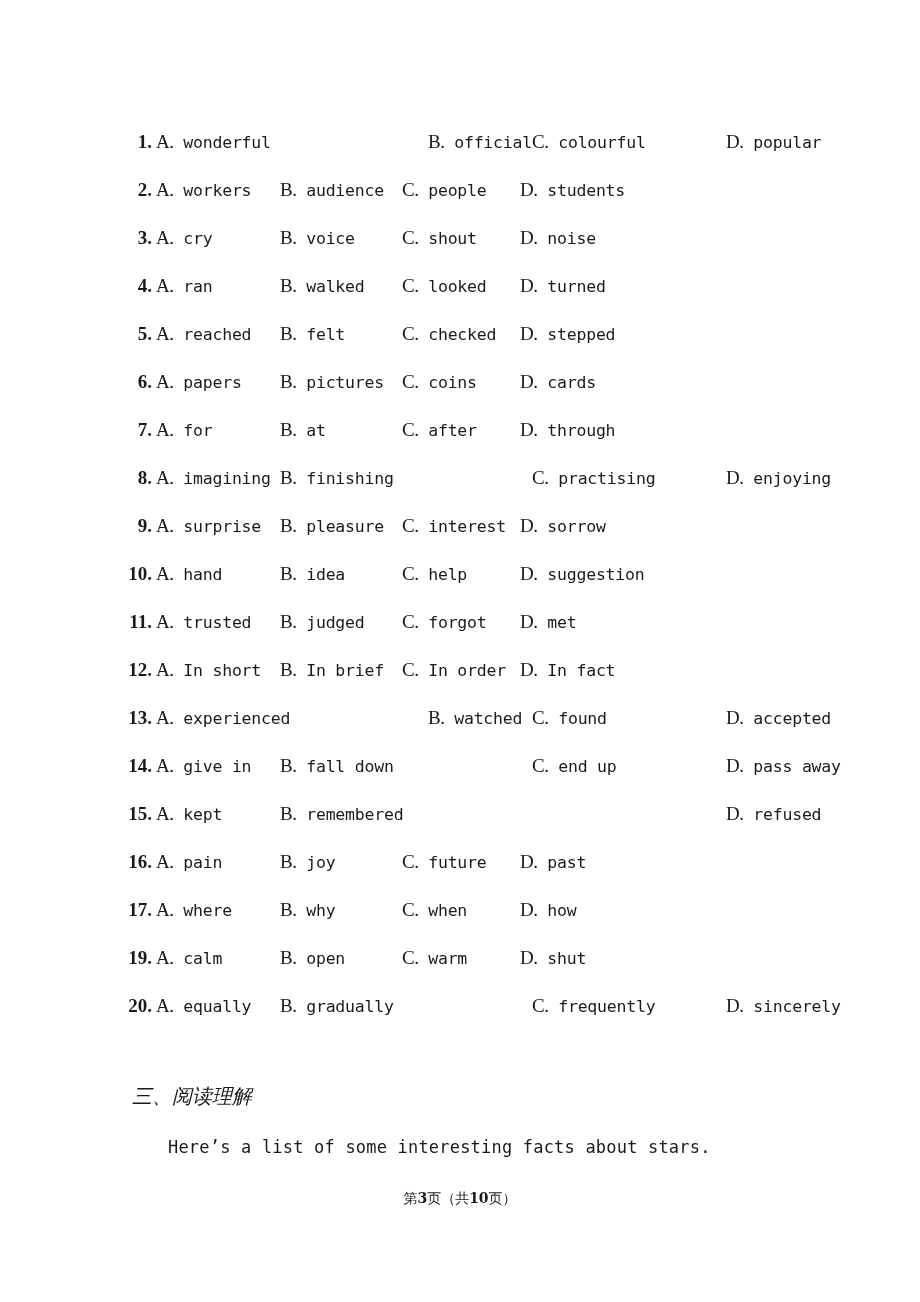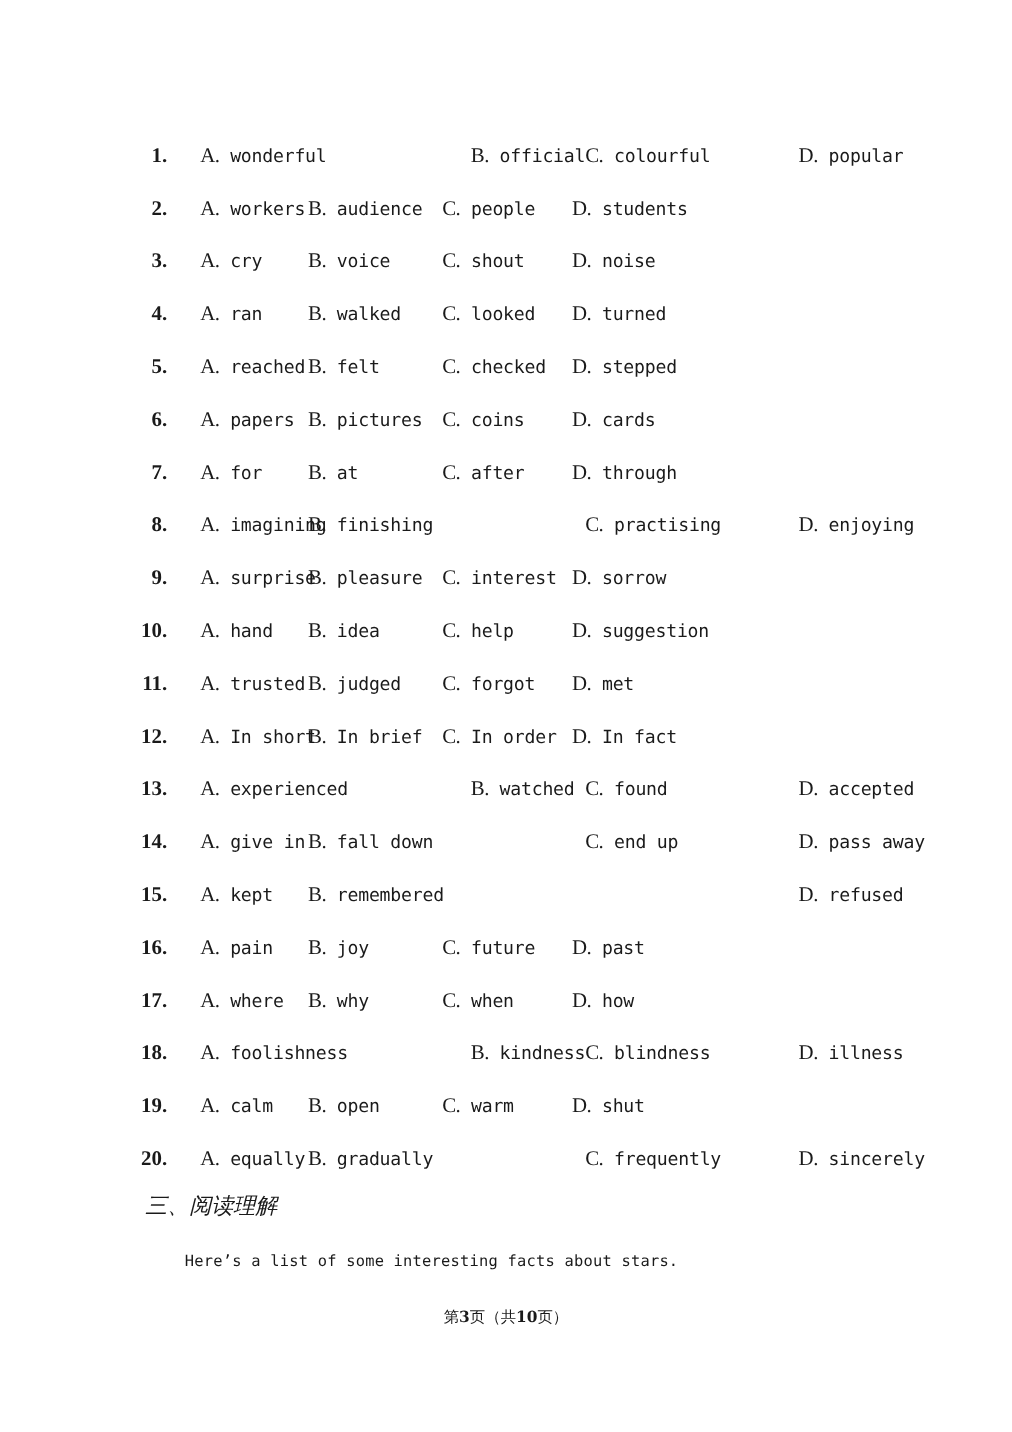--- a/index.html
+++ b/index.html
@@ -57,21 +57,21 @@
     letter-spacing: -0.2px;
     white-space: pre;
   }
   .opt .lt {
     font-family: "Liberation Serif", "DejaVu Serif", serif;
     font-size: 19px;
     letter-spacing: -0.5px;
   }
 
   
-  .col-a { left: 156px; margin-left: 26px; }
+  .col-a { left: 156px; }
   .col-b1 { left: 280px; }
   .col-b2 { left: 400px; margin-left: 28px; }
   .col-c1 { left: 402px; }
   .col-c2 { left: 520px; margin-left: 12px; }
   .col-d1 { left: 520px; }
   .col-d2 { left: 682px; margin-left: 44px; }
 
   
   .section-head {
     position: absolute;
@@ -84,21 +84,21 @@
     font-style: italic;
   }
 
   
   .body-para {
     position: absolute;
     left: 132px;
     top: 1132px;
     width: 700px;
     font-family: "DejaVu Sans Mono", "Liberation Mono", monospace;
-    font-size: 14px;
+    font-size: 17px;
     line-height: 30px;
     text-indent: 36px;
     letter-spacing: 0.2px;
   }
 
   
   .footer {
     position: absolute;
     left: 0;
     top: 1188px;
@@ -228,27 +228,20 @@
         <div class="opt col-d1"><span class="lt">D.</span> past</div>
       </div>
       <div class="q-row">
         <div class="q-num">17.</div>
         <div class="opt col-a"><span class="lt">A.</span> where</div>
         <div class="opt col-b1"><span class="lt">B.</span> why</div>
         <div class="opt col-c1"><span class="lt">C.</span> when</div>
         <div class="opt col-d1"><span class="lt">D.</span> how</div>
       </div>
       <div class="q-row">
-        <div class="q-num">18.</div>
-        <div class="opt col-a"><span class="lt">A.</span> foolishness</div>
-        <div class="opt col-b2"><span class="lt">B.</span> kindness</div>
-        <div class="opt col-c2"><span class="lt">C.</span> blindness</div>
-        <div class="opt col-d2"><span class="lt">D.</span> illness</div>
-      </div>
-      <div class="q-row">
         <div class="q-num">19.</div>
         <div class="opt col-a"><span class="lt">A.</span> calm</div>
         <div class="opt col-b1"><span class="lt">B.</span> open</div>
         <div class="opt col-c1"><span class="lt">C.</span> warm</div>
         <div class="opt col-d1"><span class="lt">D.</span> shut</div>
       </div>
       <div class="q-row">
         <div class="q-num">20.</div>
         <div class="opt col-a"><span class="lt">A.</span> equally</div>
         <div class="opt col-b1"><span class="lt">B.</span> gradually</div>

